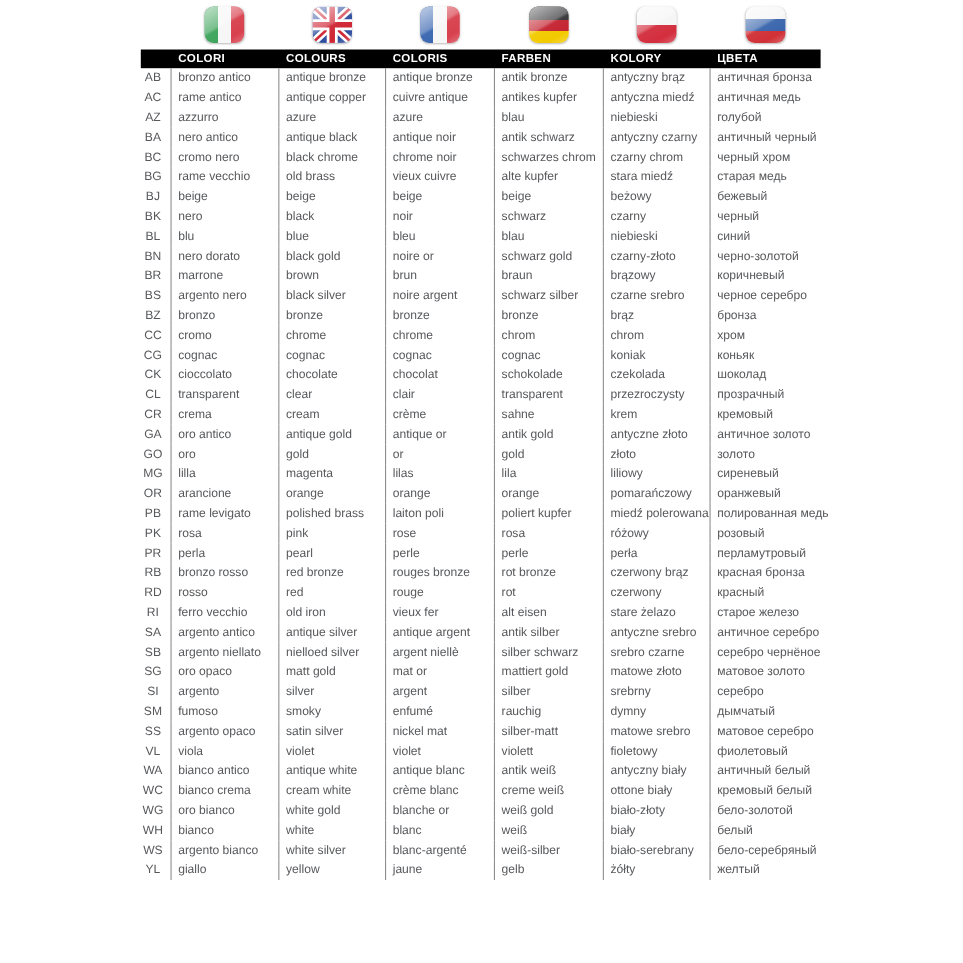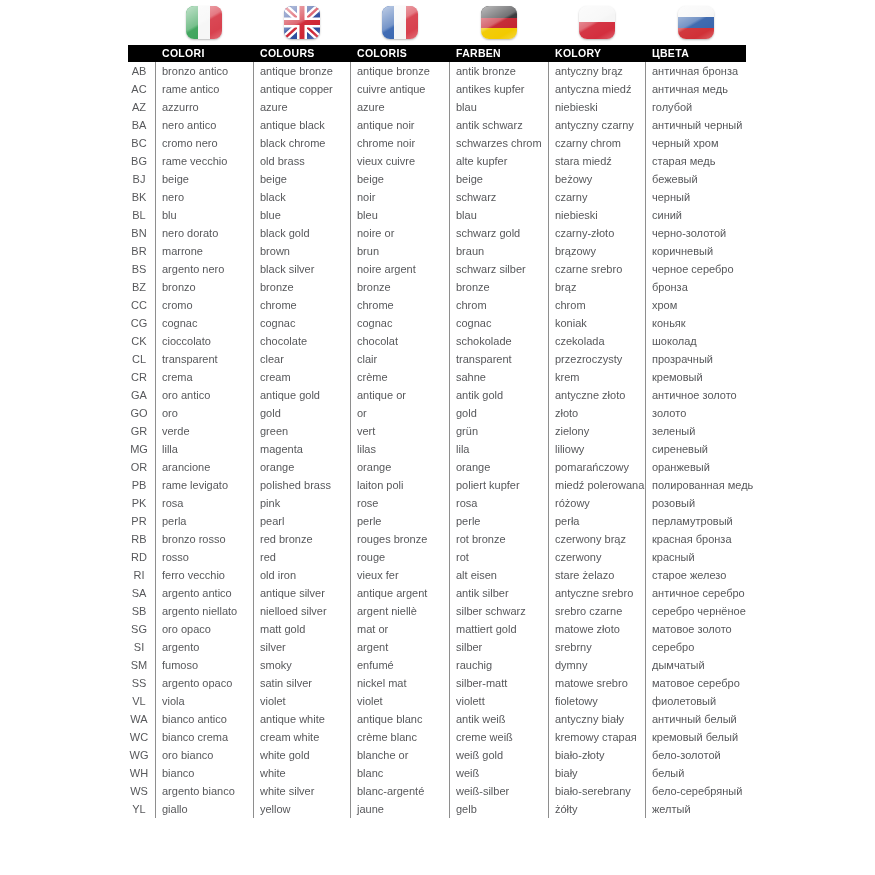--- a/index.html
+++ b/index.html
@@ -259,29 +259,20 @@
         <div class="trow grid-cols">
           <div class="cell c0">GO</div>
           <div class="cell c1">oro</div>
           <div class="cell c2">gold</div>
           <div class="cell c3">or</div>
           <div class="cell c4">gold</div>
           <div class="cell c5">złoto</div>
           <div class="cell c6">золото</div>
         </div>
         <div class="trow grid-cols">
-          <div class="cell c0">GR</div>
-          <div class="cell c1">verde</div>
-          <div class="cell c2">green</div>
-          <div class="cell c3">vert</div>
-          <div class="cell c4">grün</div>
-          <div class="cell c5">zielony</div>
-          <div class="cell c6">зеленый</div>
-        </div>
-        <div class="trow grid-cols">
           <div class="cell c0">MG</div>
           <div class="cell c1">lilla</div>
           <div class="cell c2">magenta</div>
           <div class="cell c3">lilas</div>
           <div class="cell c4">lila</div>
           <div class="cell c5">liliowy</div>
           <div class="cell c6">сиреневый</div>
         </div>
         <div class="trow grid-cols">
           <div class="cell c0">OR</div>
@@ -417,21 +408,21 @@
           <div class="cell c4">antik weiß</div>
           <div class="cell c5">antyczny biały</div>
           <div class="cell c6">античный белый</div>
         </div>
         <div class="trow grid-cols">
           <div class="cell c0">WC</div>
           <div class="cell c1">bianco crema</div>
           <div class="cell c2">cream white</div>
           <div class="cell c3">crème blanc</div>
           <div class="cell c4">creme weiß</div>
-          <div class="cell c5">kremowy старая</div>
+          <div class="cell c5">ottone biały</div>
           <div class="cell c6">кремовый белый</div>
         </div>
         <div class="trow grid-cols">
           <div class="cell c0">WG</div>
           <div class="cell c1">oro bianco</div>
           <div class="cell c2">white gold</div>
           <div class="cell c3">blanche or</div>
           <div class="cell c4">weiß gold</div>
           <div class="cell c5">biało-złoty</div>
           <div class="cell c6">бело-золотой</div>

